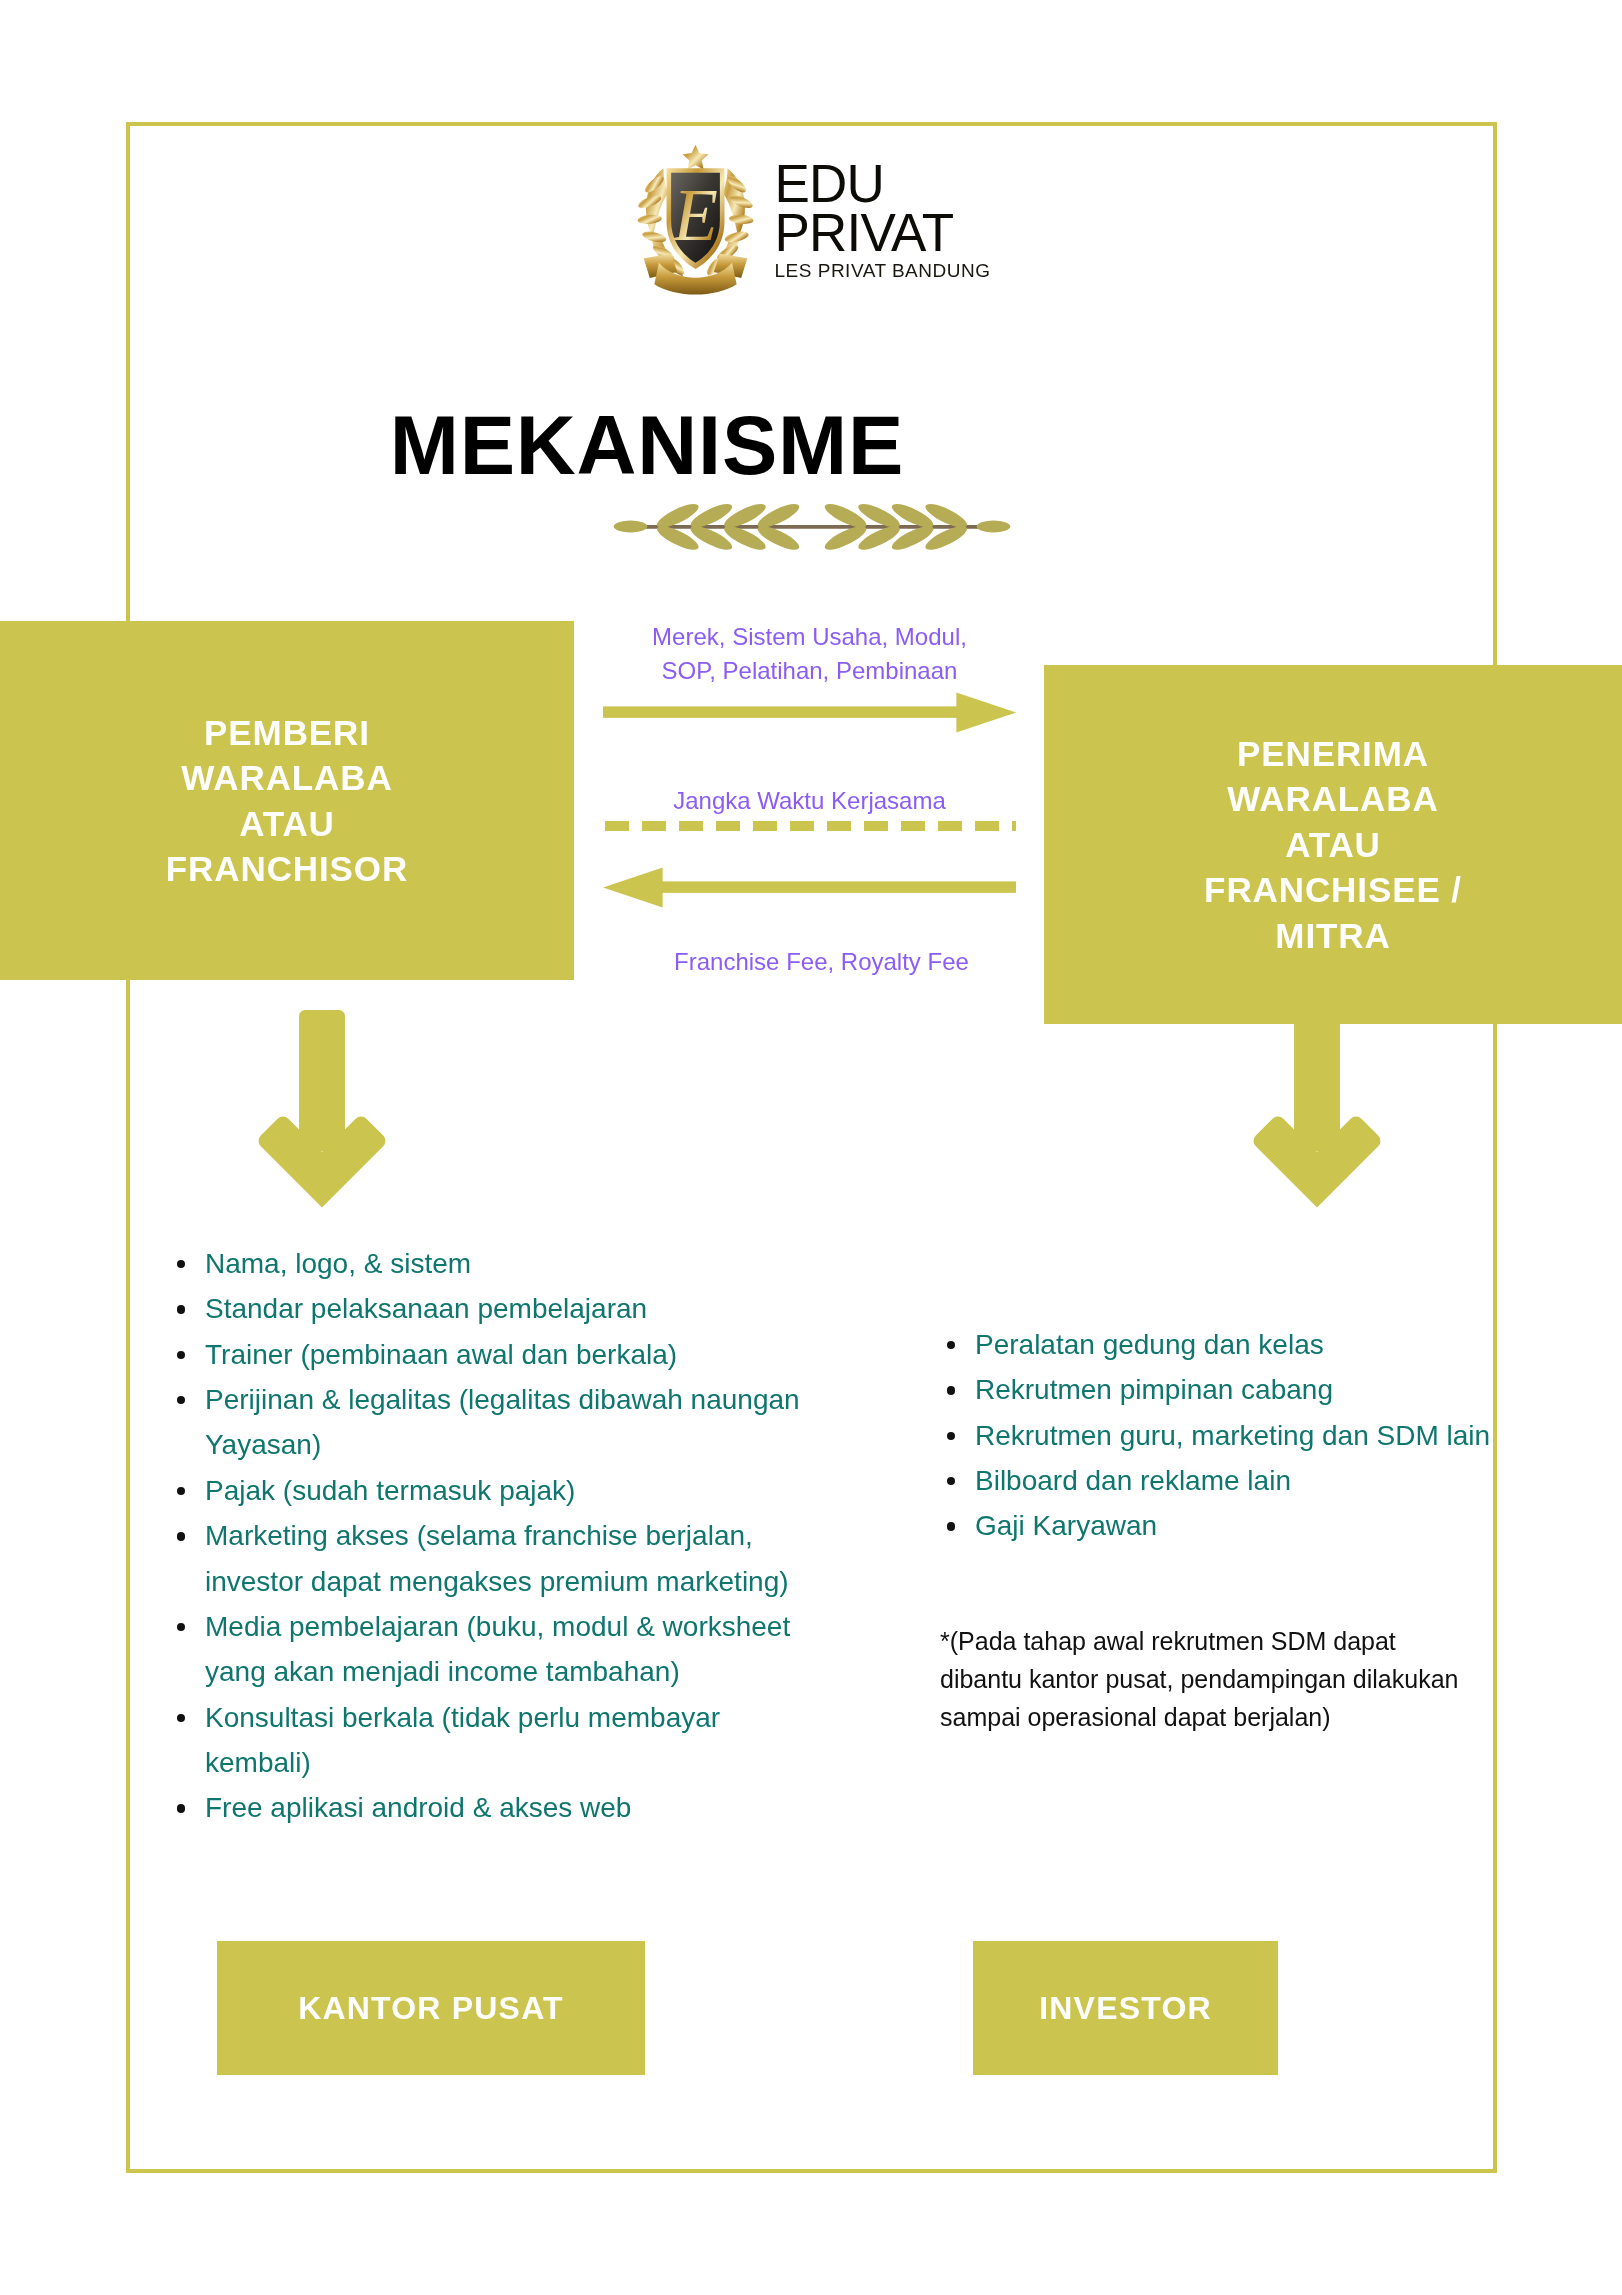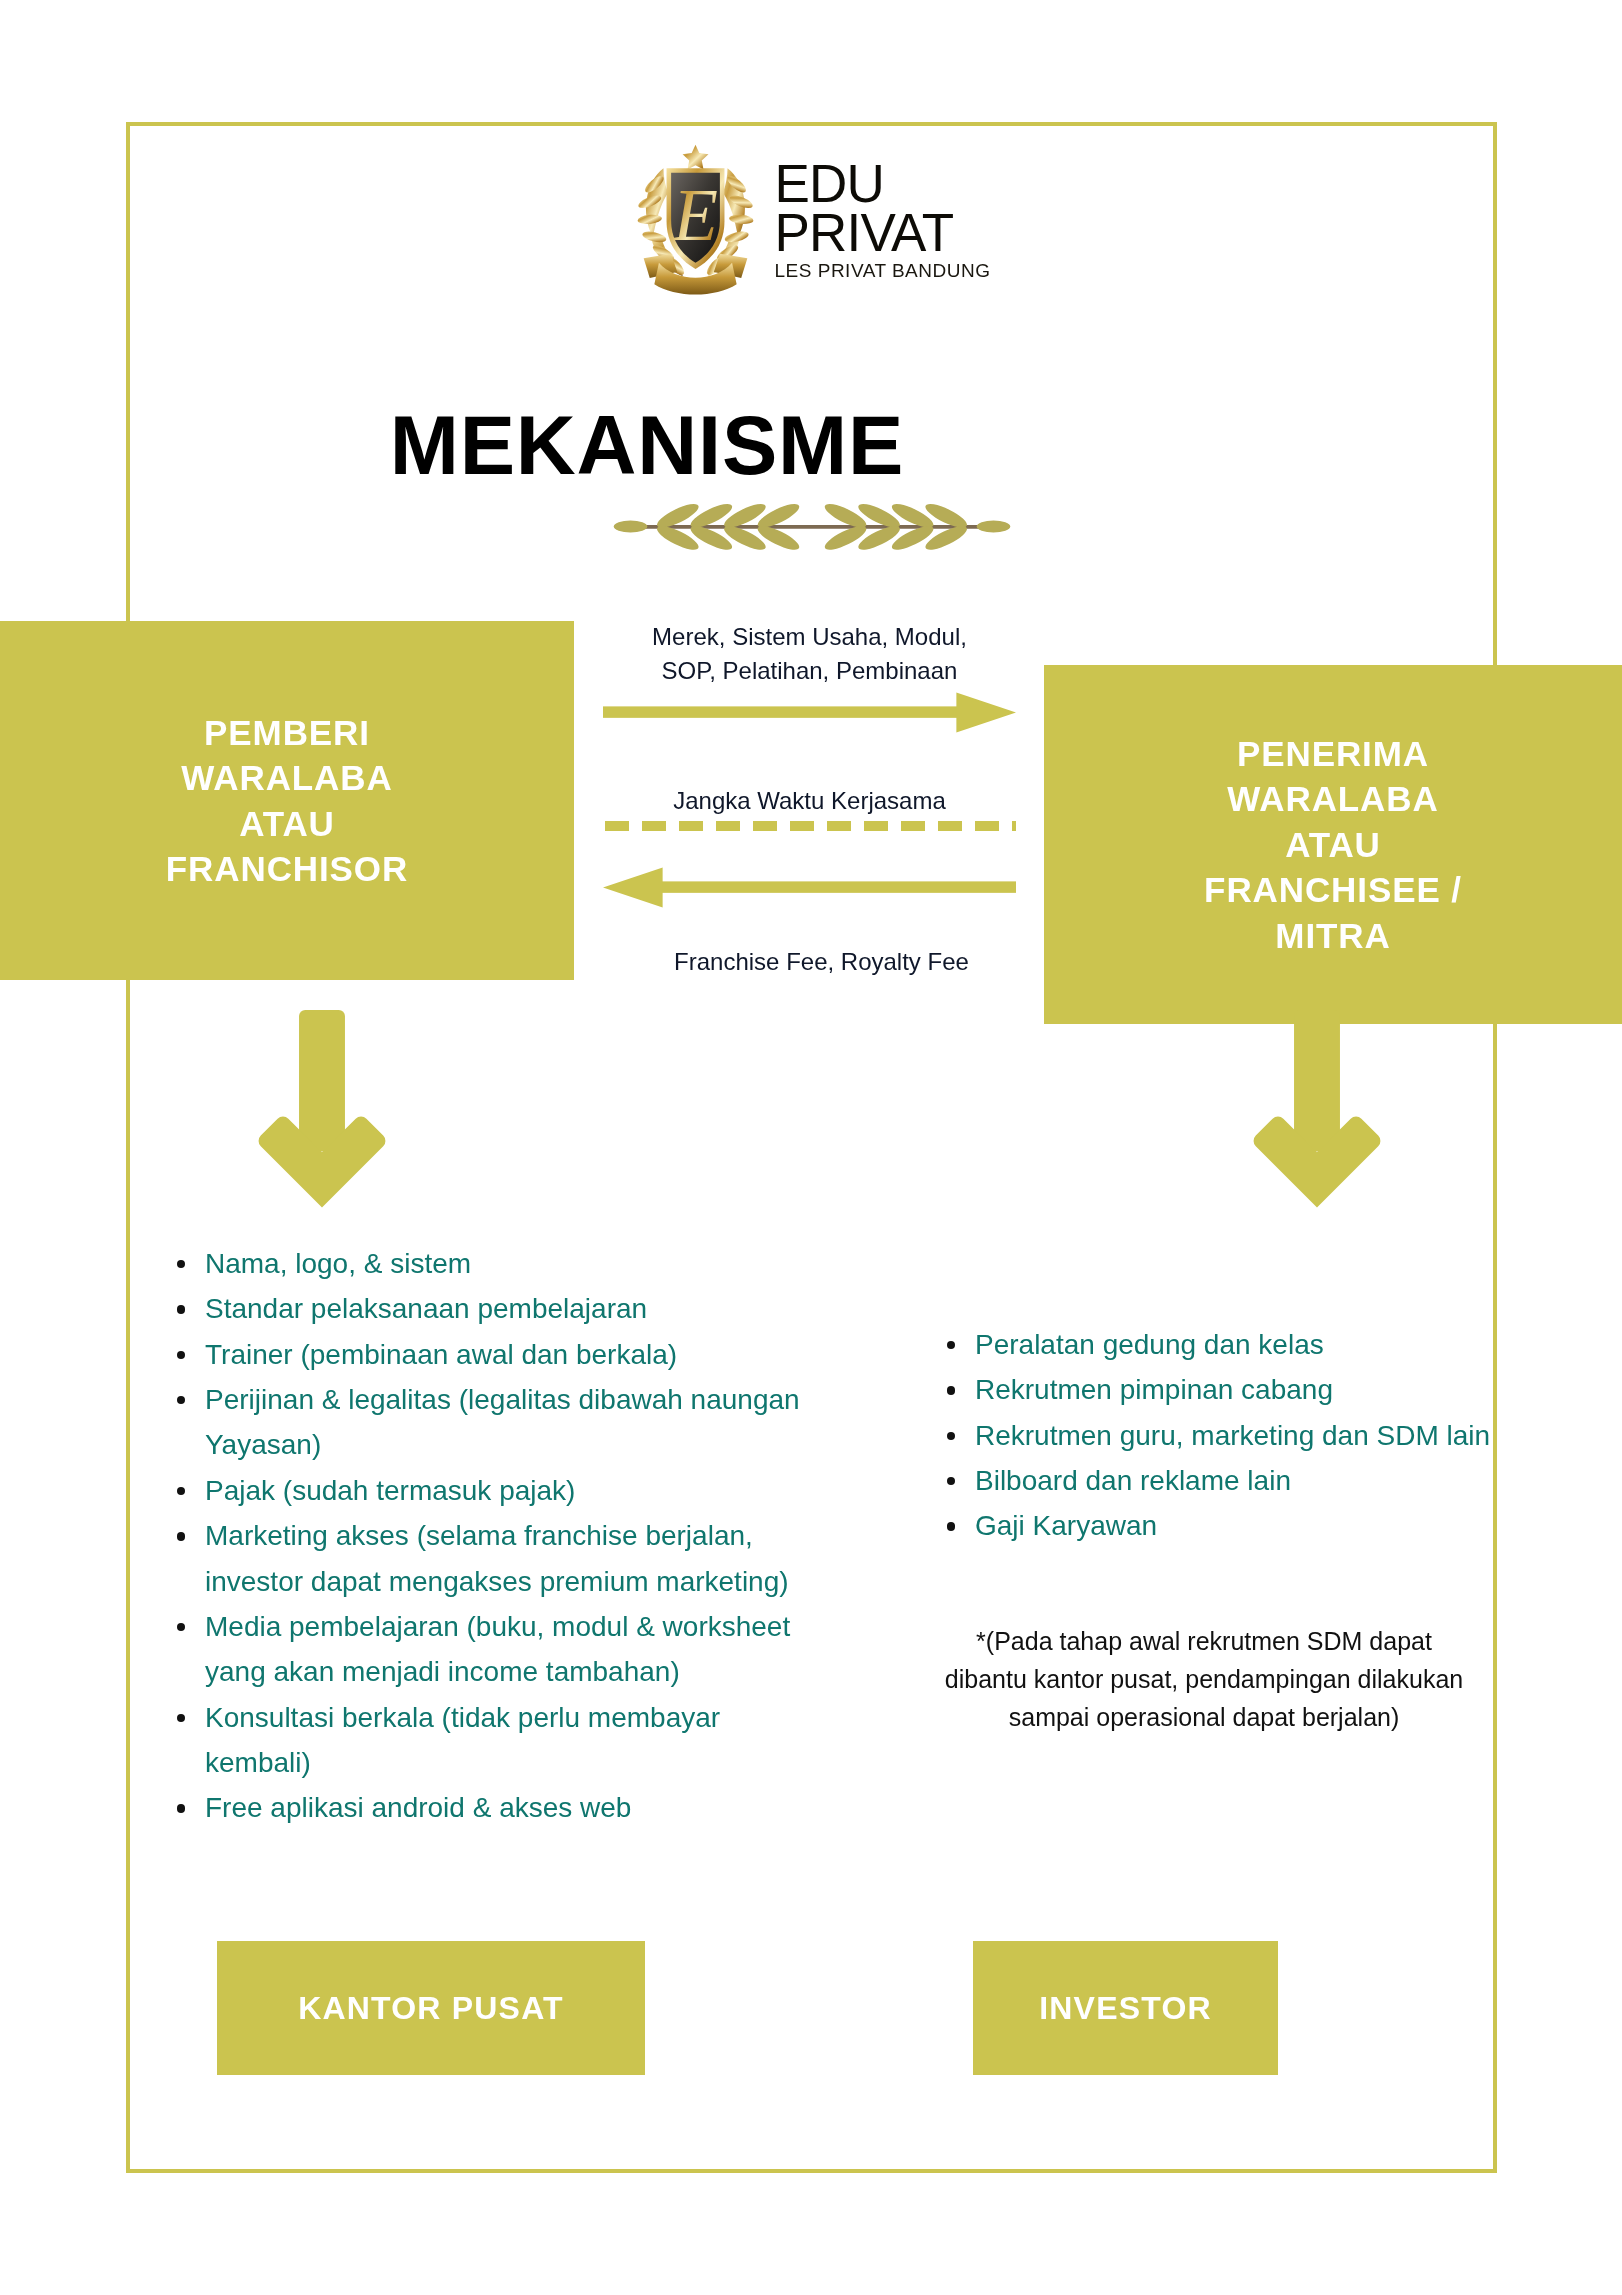--- a/index.html
+++ b/index.html
@@ -119,21 +119,21 @@
     top: 621px;
     width: 471px;
     height: 359px;
   }
   .ex-label {
     position: absolute;
     left: 0;
     width: 471px;
     text-align: center;
     font-size: 24px;
-    color: #0f172a;
+    color: #8b5cf6;
     line-height: 1.42;
     font-family: "Liberation Sans", sans-serif;
   }
   #ex-label-top   { top: -0.8px; }
   #ex-label-mid   { top: 163px; }
   #ex-label-bot   { top: 324px; padding-left: 24px; }
 
   .ex-arrow {
     position: absolute;
     left: 29px;
@@ -188,21 +188,20 @@
     background: #111111;
   }
   #bullets-left  { left: 170px;  top: 1241px; width: 643px; }
   #bullets-right { left: 940px; top: 1322px; width: 551px; }
 
   #note-right {
     position: absolute;
     left: 940px;
     top: 1622px;
     width: 528px;
-    text-align: center;
     font-size: 25px;
     line-height: 1.52;
     color: #111111;
     font-family: "Liberation Sans", sans-serif;
   }
 
   
   .cta {
     position: absolute;
     height: 134px;

